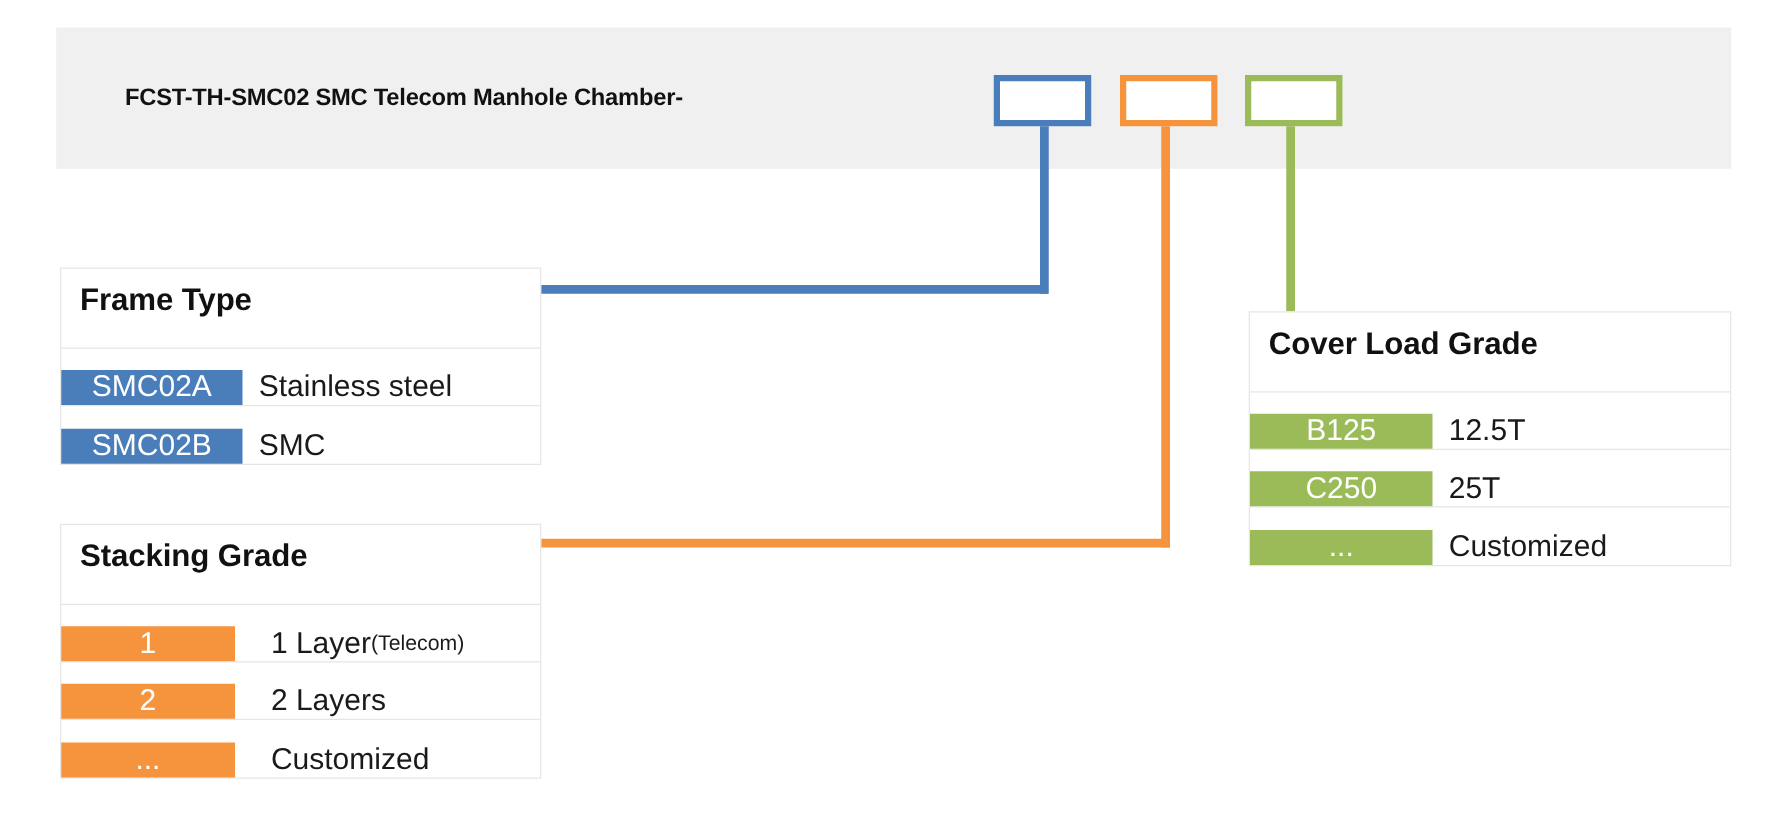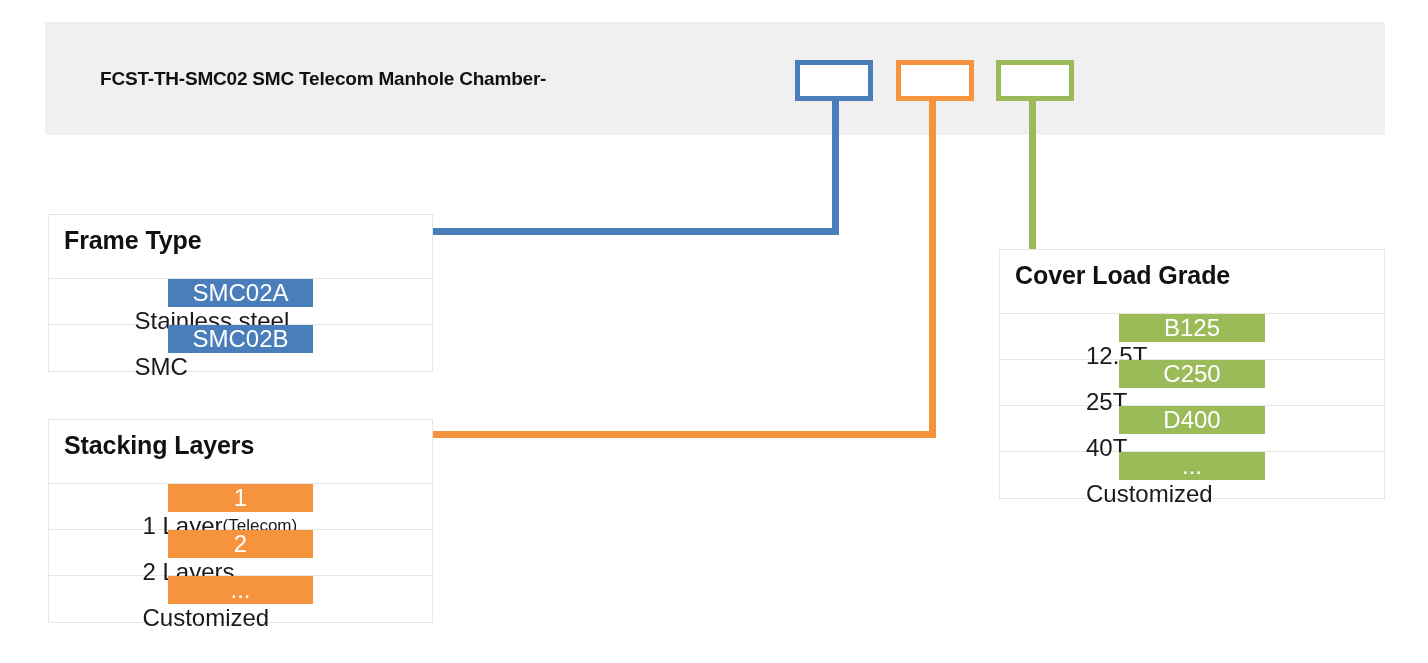--- a/index.html
+++ b/index.html
@@ -100,24 +100,23 @@
   .spec-table .t-header-text {
     font-size: 25px;
     font-weight: bold;
     color: #111111;
     letter-spacing: -0.1px;
     line-height: 32px;
     white-space: nowrap;
   }
   .spec-table .t-row {
     display: flex;
-    align-items: center;
+    align-items: flex-end;
     border-bottom: 1px solid #e6e6e6;
     box-sizing: border-box;
-    flex-direction: column;
   }
   .spec-table .t-row:last-child {
     border-bottom: none;
   }
   .spec-table .t-code {
     display: flex;
     align-items: center;
     justify-content: center;
     color: #ffffff;
     font-size: 24px;
@@ -191,21 +190,21 @@
     <div class="t-row">
       <div class="t-code">SMC02B</div>
       <div class="t-desc">
         <span>SMC</span>
       </div>
     </div>
   </div>
 
   <div class="spec-table" id="stacking-height-table">
     <div class="t-header">
-      <span class="t-header-text">Stacking Layers</span>
+      <span class="t-header-text">Stacking Grade</span>
     </div>
     <div class="t-row">
       <div class="t-code">1</div>
       <div class="t-desc">
         <span>1 Layer</span>
           <span class="small-note">(Telecom)</span>
       </div>
     </div>
     <div class="t-row">
       <div class="t-code">2</div>
@@ -231,26 +230,20 @@
         <span>12.5T</span>
       </div>
     </div>
     <div class="t-row">
       <div class="t-code">C250</div>
       <div class="t-desc">
         <span>25T</span>
       </div>
     </div>
     <div class="t-row">
-      <div class="t-code">D400</div>
-      <div class="t-desc">
-        <span>40T</span>
-      </div>
-    </div>
-    <div class="t-row">
       <div class="t-code">...</div>
       <div class="t-desc">
         <span>Customized</span>
       </div>
     </div>
   </div>
 
 </div>
 
 </body></html>

